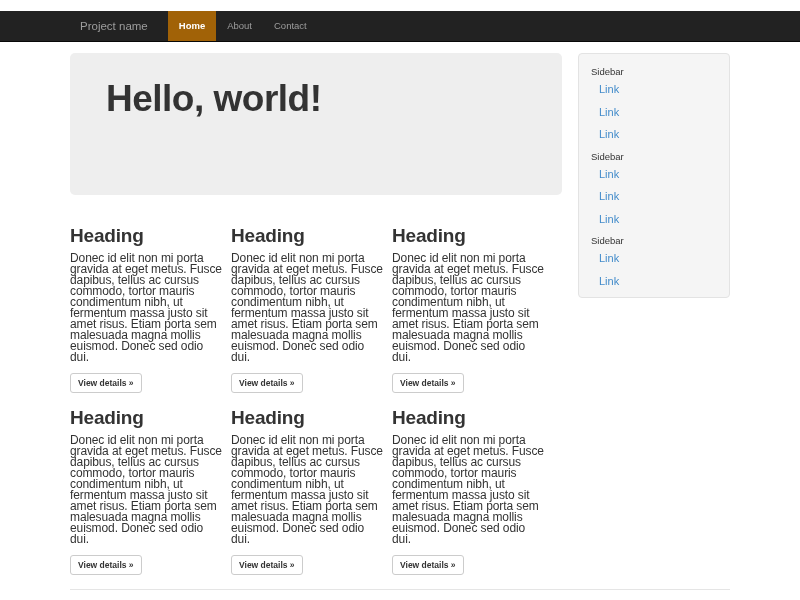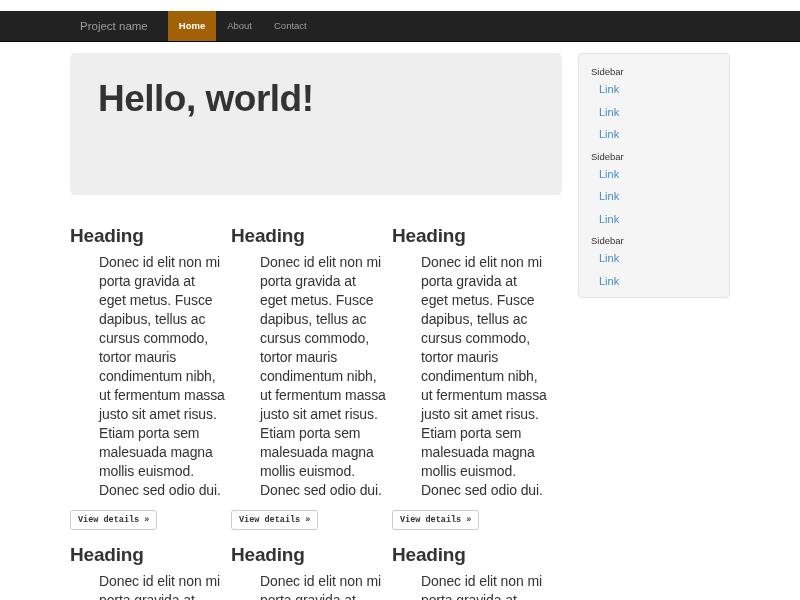--- a/index.html
+++ b/index.html
@@ -34,21 +34,21 @@
 
   
   .container { width: 660px; margin: 0 auto; }
   .content-row { display: flex; margin-top: 11px; align-items: flex-start; }
   .main-col { width: 492px; }
   .sidebar-col { width: 152px; margin-left: 16px; }
 
   
   .jumbotron {
     background: #eeeeee; border-radius: 5px;
-    padding: 26px 16px 26px 28px; height: 142px; overflow: hidden;
+    padding: 26px 16px 26px 36px; height: 142px; overflow: hidden;
   }
   .jumbotron h1 {
     font-size: 37px; font-weight: bold; color: #333;
     letter-spacing: -0.5px; line-height: 1.1;
   }
   .jumbotron p {
     margin-top: 11px; font-size: 12.5px; line-height: 1.42;
     color: #555; width: 442px;
   }
 
@@ -56,30 +56,29 @@
   .cards {
     display: grid; grid-template-columns: repeat(3, 155px);
     column-gap: 6px; margin-top: 19px;
   }
   .cards.row-2 { margin-top: 3px; }
   .card h2 {
     font-size: 19px; font-weight: bold; color: #333;
     margin: 12px 0 6px; line-height: 1.1; letter-spacing: -0.2px;
   }
   .card p {
-    font-size: 14px; line-height: 19px; color: #333;
+    font-size: 12px; line-height: 11px; color: #333;
     letter-spacing: -0.1px;
-    margin-left: 29px;
   }
   .btn {
     display: inline-block; margin-top: 10px;
     padding: 4px 7px; background: #fff;
     border: 1px solid #cccccc; border-radius: 3px;
     font-size: 8.5px; font-weight: bold; color: #333;
-    text-decoration: none; white-space: nowrap; font-family: Liberation Mono, monospace;
+    text-decoration: none; white-space: nowrap;
   }
 
   
   .well {
     background: #f5f5f5; border: 1px solid #e3e3e3;
     border-radius: 4px; padding: 10px 12px 0;
   }
   .sidebar-group { margin: 0; }
   .sidebar-title {
     font-size: 9.5px; color: #333; line-height: 12px;

